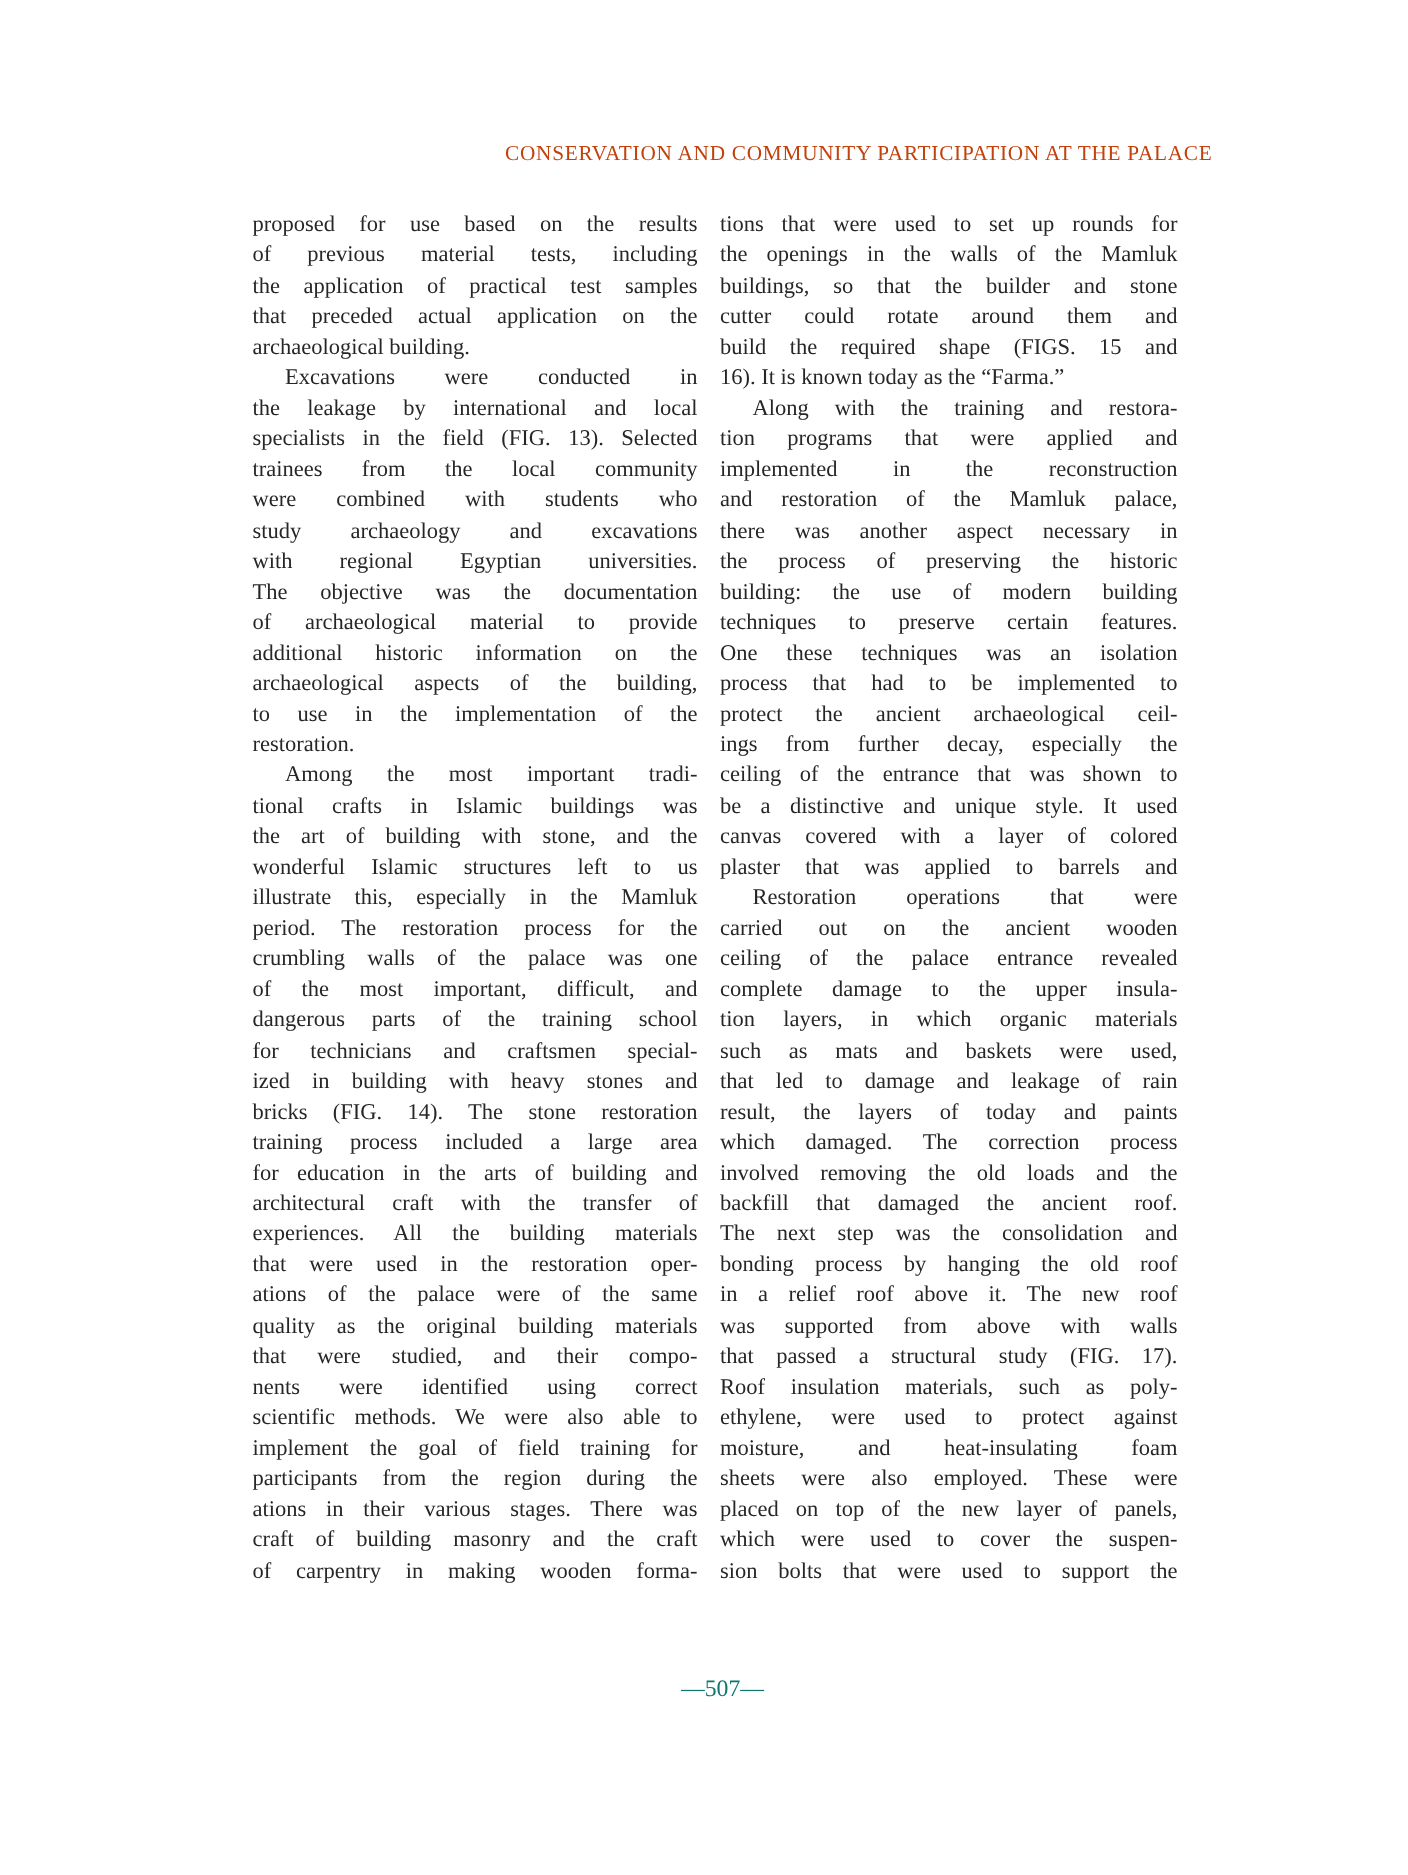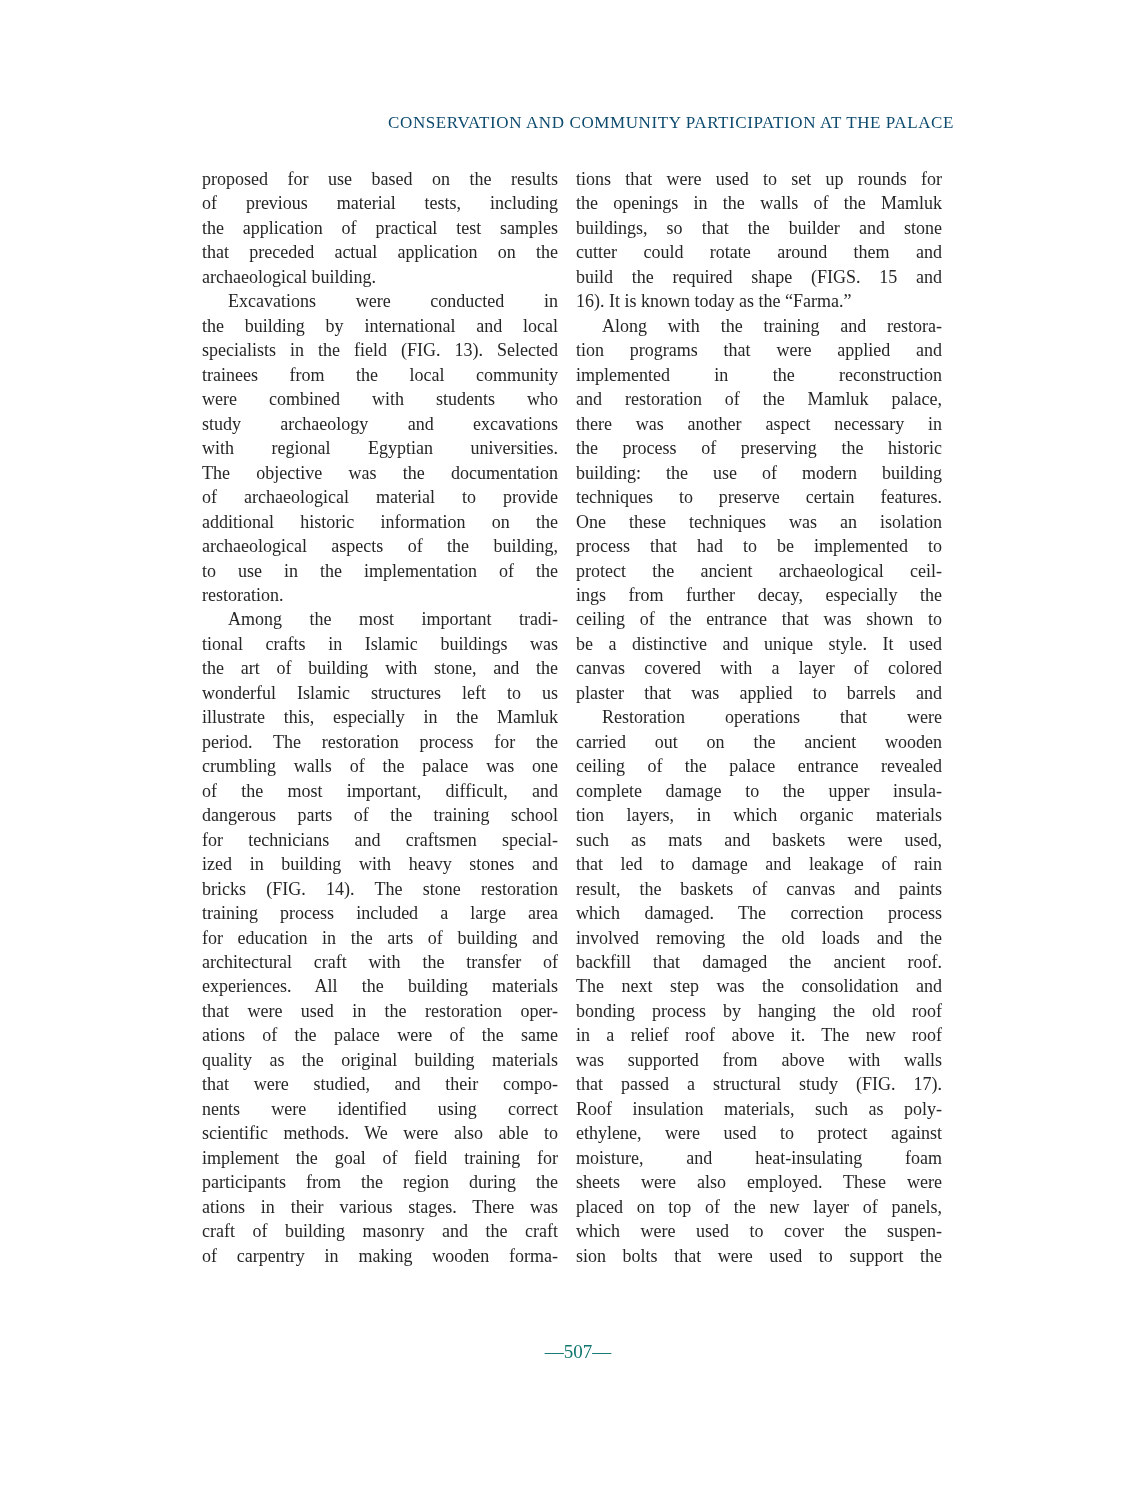--- a/index.html
+++ b/index.html
@@ -4,23 +4,23 @@
 <style>
   html,body{margin:0;padding:0}
   body{
     width:1126px;height:1500px;
     background:#ffffff;
     font-family:"Liberation Serif", serif;
     color:#232323;
   }
   .page{position:relative;width:1126px;height:1500px;background:#ffffff;overflow:hidden}
   .running-header{
-    position:absolute;top:113px;left:202px;width:752px;
+    position:absolute;top:113px;left:218px;width:752px;
     text-align:right;font-size:17px;letter-spacing:0.6px;
-    white-space:nowrap;color:#0c4a6e;
+    white-space:nowrap;color:#c2410c;
   }
   .columns{position:absolute;top:167px;left:202px;width:752px;display:flex;gap:18px}
   .col{font-size:18px;line-height:24.47px;color:#262626}
   .col.left{width:356px}
   .col.right{width:366px}
   .line{text-align:justify;text-align-last:justify}
   .line.end{text-align-last:left}
   .line.indent{text-indent:26px}
   .page-number{
     position:absolute;top:1341px;left:202px;width:752px;
@@ -34,21 +34,21 @@
   <div class="running-header">CONSERVATION AND COMMUNITY PARTICIPATION AT THE PALACE</div>
 
   <div class="columns">
     <div class="col left">
         <div class="line">proposed for use based on the results</div>
         <div class="line">of previous material tests, including</div>
         <div class="line">the application of practical test samples</div>
         <div class="line">that preceded actual application on the</div>
         <div class="line end">archaeological building.</div>
         <div class="line indent">Excavations were conducted in</div>
-        <div class="line">the building by international and local</div>
+        <div class="line">the leakage by international and local</div>
         <div class="line">specialists in the field (FIG. 13). Selected</div>
         <div class="line">trainees from the local community</div>
         <div class="line">were combined with students who</div>
         <div class="line">study archaeology and excavations</div>
         <div class="line">with regional Egyptian universities.</div>
         <div class="line">The objective was the documentation</div>
         <div class="line">of archaeological material to provide</div>
         <div class="line">additional historic information on the</div>
         <div class="line">archaeological aspects of the building,</div>
         <div class="line">to use in the implementation of the</div>
@@ -104,21 +104,21 @@
         <div class="line">be a distinctive and unique style. It used</div>
         <div class="line">canvas covered with a layer of colored</div>
         <div class="line">plaster that was applied to barrels and</div>
         <div class="line indent">Restoration operations that were</div>
         <div class="line">carried out on the ancient wooden</div>
         <div class="line">ceiling of the palace entrance revealed</div>
         <div class="line">complete damage to the upper insula-</div>
         <div class="line">tion layers, in which organic materials</div>
         <div class="line">such as mats and baskets were used,</div>
         <div class="line">that led to damage and leakage of rain</div>
-        <div class="line">result, the baskets of canvas and paints</div>
+        <div class="line">result, the layers of today and paints</div>
         <div class="line">which damaged. The correction process</div>
         <div class="line">involved removing the old loads and the</div>
         <div class="line">backfill that damaged the ancient roof.</div>
         <div class="line">The next step was the consolidation and</div>
         <div class="line">bonding process by hanging the old roof</div>
         <div class="line">in a relief roof above it. The new roof</div>
         <div class="line">was supported from above with walls</div>
         <div class="line">that passed a structural study (FIG. 17).</div>
         <div class="line">Roof insulation materials, such as poly-</div>
         <div class="line">ethylene, were used to protect against</div>

